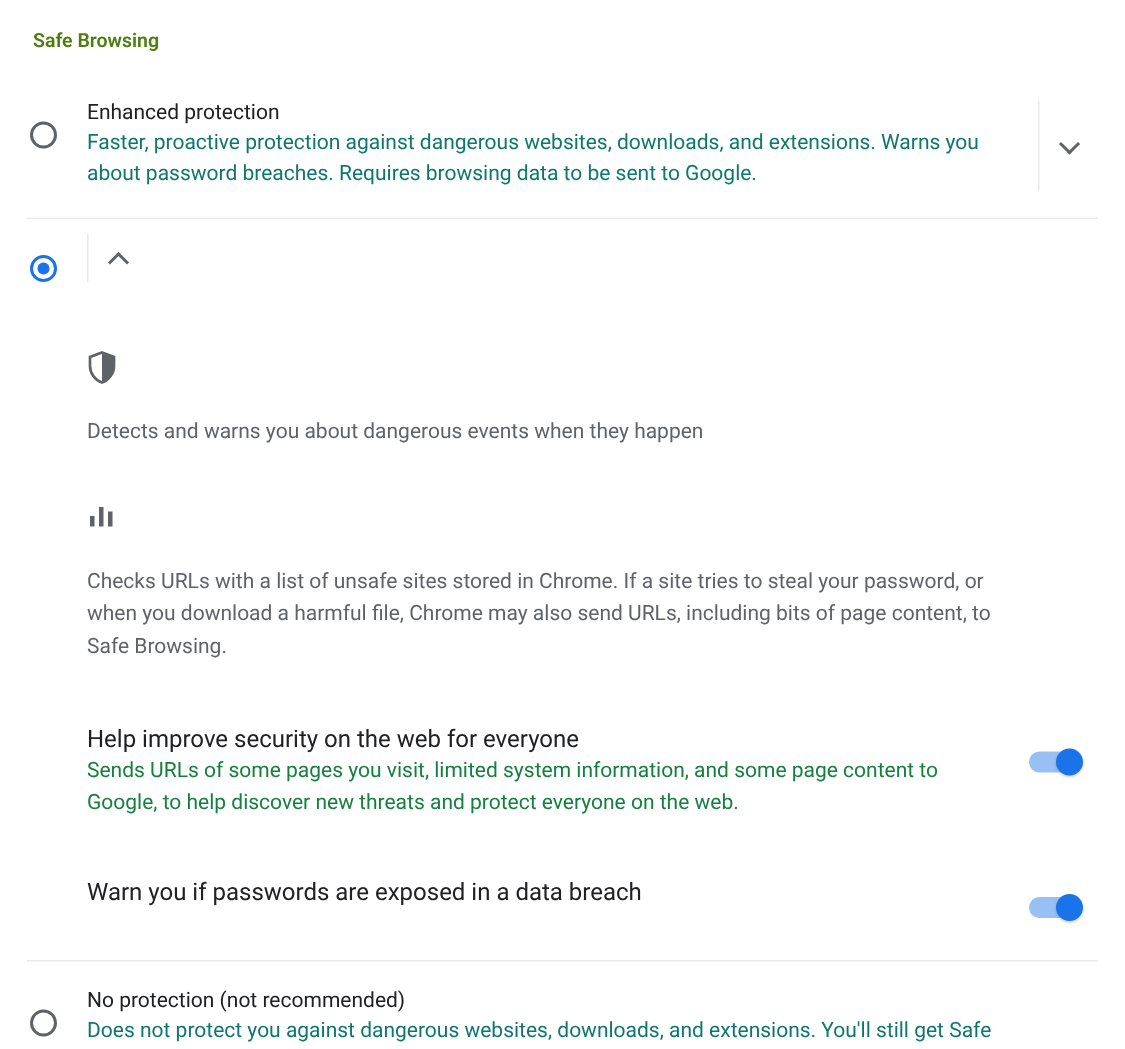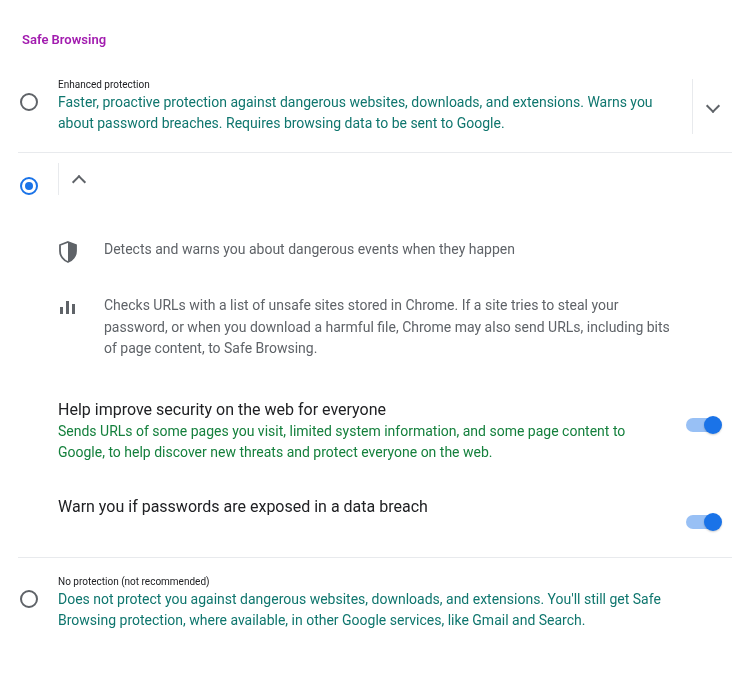--- a/index.html
+++ b/index.html
@@ -10,24 +10,23 @@
     background: #fff;
     color: #202124;
     width: 750px;
   }
   .container {
     padding: 20px 18px 20px 18px;
   }
   .section-title {
     font-size: 13px;
     font-weight: 600;
-    color: #a21caf;
+    color: #4d7c0f;
     margin-bottom: 22px;
     margin-left: 4px;
-    margin-top: 12px;
   }
   .option {
     display: flex;
     align-items: flex-start;
     padding: 10px 0 18px 0;
     border-bottom: 1px solid #e8eaed;
     position: relative;
   }
   .option.last { border-bottom: none; }
   .radio-col {
@@ -56,21 +55,21 @@
     top: 3px; left: 3px;
     width: 8px; height: 8px;
     background: #1a73e8;
     border-radius: 50%;
   }
   .content-col {
     flex: 1;
     padding-right: 14px;
   }
   .opt-title {
-    font-size: 10px;
+    font-size: 14px;
     color: #202124;
     margin-bottom: 2px;
   }
   .opt-desc {
     font-size: 14px;
     color: #0f766e;
     line-height: 1.5;
   }
   .chevron-col {
     width: 40px;
@@ -98,20 +97,21 @@
   }
   .chevron.down::before { transform: rotate(45deg); }
   .chevron.up::before { transform: rotate(-135deg); top: 5px; }
   .details {
     padding: 10px 0 0 40px;
   }
   .detail-row {
     display: flex;
     align-items: flex-start;
     padding: 16px 50px 16px 0;
+    flex-direction: column;
   }
   .detail-icon {
     width: 46px;
     flex: 0 0 46px;
     display: flex;
     justify-content: flex-start;
     padding-top: 2px;
     color: #5f6368;
   }
   .detail-text {
@@ -219,21 +219,21 @@
   <div class="sub-setting">
     <div class="sub-text">
       <div class="sub-title">Help improve security on the web for everyone</div>
       <div class="sub-desc">Sends URLs of some pages you visit, limited system information, and some page content to Google, to help discover new threats and protect everyone on the web.</div>
     </div>
     <div class="toggle-col">
       <span class="toggle on"></span>
     </div>
   </div>
 
-  <div class="sub-setting" style="border-bottom:1px solid #e8eaed; padding-bottom:28px;">
+  <div class="sub-setting" style="border-bottom:1px solid #e8eaed; padding-bottom:28px;align-items:center;">
     <div class="sub-text">
       <div class="sub-title">Warn you if passwords are exposed in a data breach</div>
     </div>
     <div class="toggle-col">
       <span class="toggle on"></span>
     </div>
   </div>
 
   <div class="option last" style="padding-top:18px;">
     <div class="radio-col">

